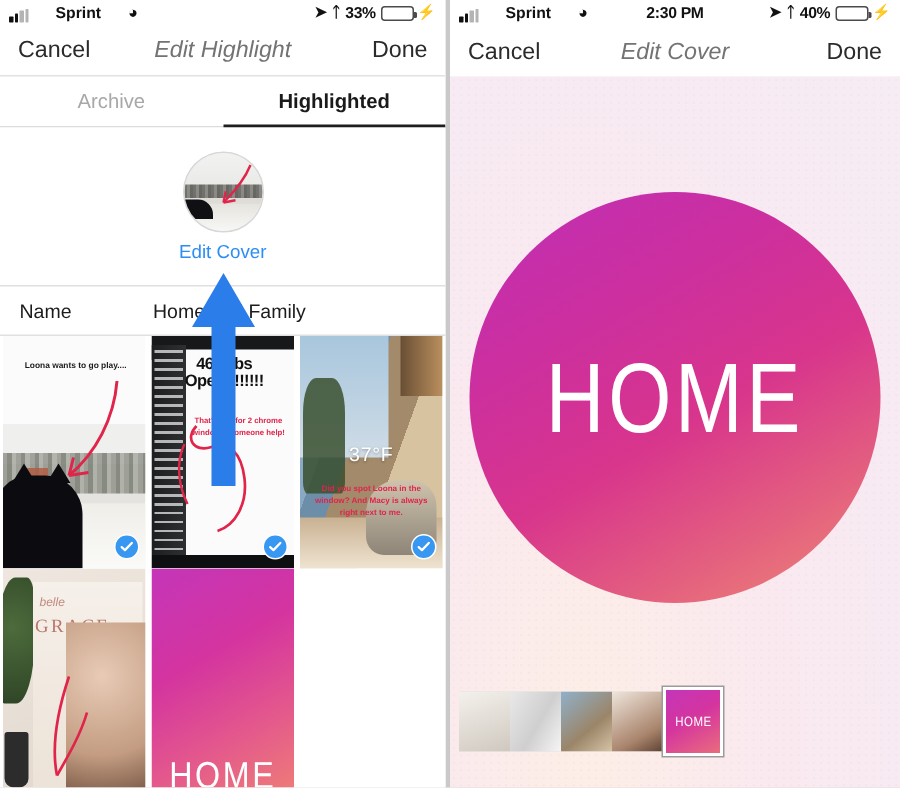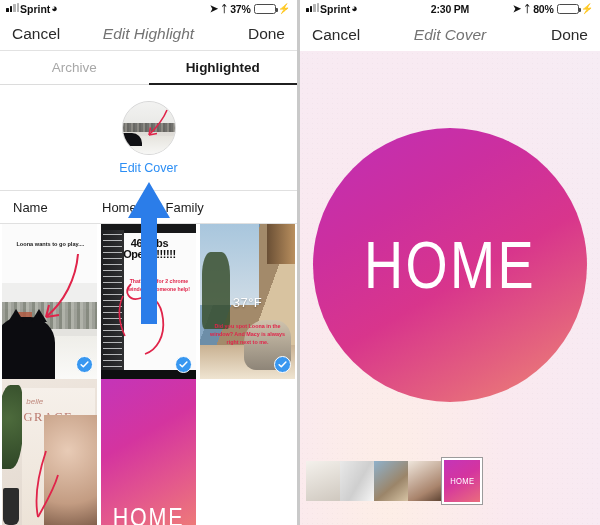--- a/index.html
+++ b/index.html
@@ -15,21 +15,21 @@
   .phone{width:297px;height:525px;background:#fff;position:relative;overflow:hidden;}
   .phone.right{margin-left:3px;width:300px;background:#fdf1f5;}
 
   
   .statusbar{
     height:18px;display:flex;align-items:center;
     font-size:10.5px;font-weight:bold;color:#111;
     padding:0 6px;box-sizing:border-box;background:#fff;position:relative;
   }
   .phone.right .statusbar{background:#fff;}
-  .sb-left{display:flex;align-items:flex-start;gap:1px;}
+  .sb-left{display:flex;align-items:flex-end;gap:18px;}
   .sb-center{position:absolute;left:0;right:0;text-align:center;font-size:10.5px;font-weight:bold;letter-spacing:-.2px;}
   .sb-right{margin-left:auto;display:flex;align-items:center;gap:3px;position:relative;z-index:2;}
   .bars{display:flex;align-items:flex-end;gap:1px;height:9px;}
   .bars i{width:2.5px;background:#111;display:block;border-radius:.5px;}
   .bars i:nth-child(1){height:4px;}
   .bars i:nth-child(2){height:6px;}
   .bars i:nth-child(3){height:8px;background:#b4b4b4;}
   .bars i:nth-child(4){height:9.5px;background:#b4b4b4;}
   .wifi{font-size:11px;line-height:1;}
   .carrier{font-size:10.5px;font-weight:bold;}
@@ -174,21 +174,21 @@
             <i></i>
             <i></i>
             <i></i>
           </span>
         <span class="carrier">Sprint</span>
         <span class="wifi">◕</span>
       </div>
       <div class="sb-right">
         <span class="glyph">➤</span>
         <span class="glyph">ᛏ</span>
-        <span class="pct">37%</span>
+        <span class="pct">33%</span>
         <span class="batt"><span class="fill" style="width:37%"></span></span>
         <span class="glyph">⚡</span>
       </div>
     </div>
 
     <div class="navwrap">
       <div class="navbar">
         <div class="side">Cancel</div>
         <div class="title">Edit Highlight</div>
         <div class="side">Done</div>
@@ -336,21 +336,21 @@
             <i></i>
             <i></i>
           </span>
         <span class="carrier">Sprint</span>
         <span class="wifi">◕</span>
       </div>
       <div class="sb-center">2:30 PM</div>
       <div class="sb-right">
         <span class="glyph">➤</span>
         <span class="glyph">ᛏ</span>
-        <span class="pct">80%</span>
+        <span class="pct">40%</span>
         <span class="batt"><span class="fill" style="width:47%"></span></span>
         <span class="glyph">⚡</span>
       </div>
     </div>
 
     <div class="navwrap">
       <div class="navbar">
         <div class="side">Cancel</div>
         <div class="title">Edit Cover</div>
         <div class="side">Done</div>

